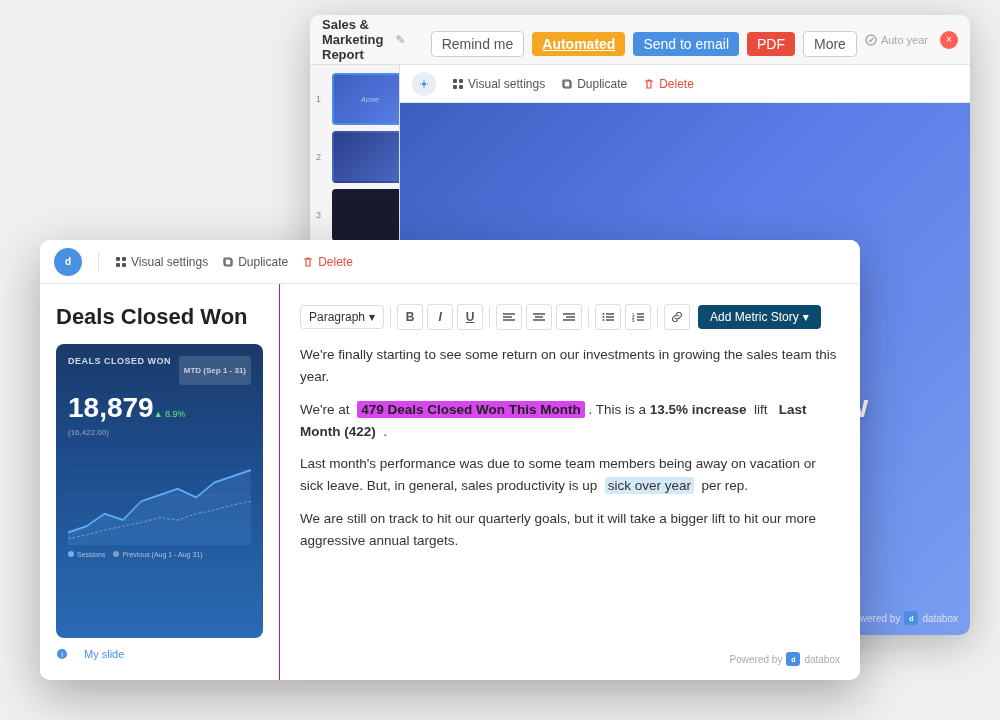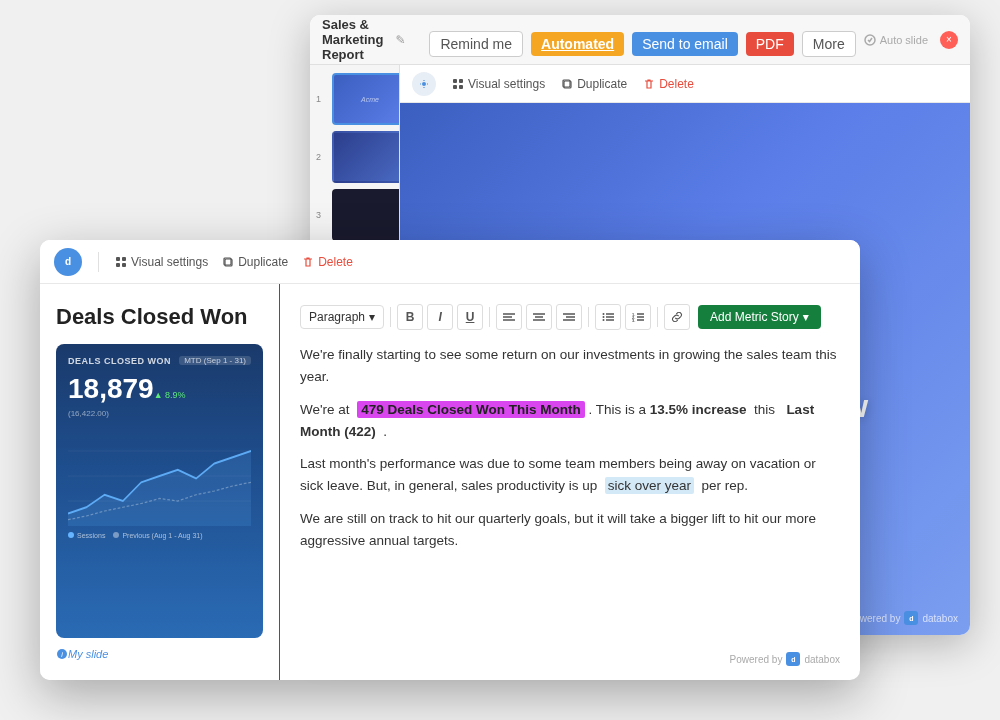--- a/index.html
+++ b/index.html
@@ -252,22 +252,23 @@
       font-size: 9px;
       font-weight: 700;
       color: rgba(255,255,255,0.8);
       letter-spacing: 0.5px;
       text-transform: uppercase;
     }
     .metric-card-period {
       font-size: 8px;
       color: rgba(255,255,255,0.7);
       background: rgba(255,255,255,0.15);
-      padding: 0 5px;
+      padding: 10px 5px;
       border-radius: 3px;
+      font-weight: bold;
     }
     .metric-card-value {
       font-size: 28px;
       font-weight: 700;
       color: #fff;
       line-height: 1.1;
       margin: 4px 0;
     }
     .metric-card-change {
       font-size: 9px;
@@ -322,22 +323,21 @@
       display: inline-block;
       margin-right: 3px;
     }
 
     .slide-label {
       font-size: 11px;
       color: #4a90e2;
       margin-top: 10px;
       display: flex;
       align-items: center;
-      gap: 0;
-      font-style: italic;
+      gap: 16px;
     }
 
     
     .text-section {
       flex: 1;
       padding: 20px 20px 14px;
       display: flex;
       flex-direction: column;
     }
     .editor-toolbar {
@@ -367,21 +367,21 @@
       font-size: 12px;
       color: #555;
       font-weight: 600;
     }
     .fmt-btn.bold { font-weight: 900; }
     .fmt-btn.italic { font-style: italic; }
     .fmt-btn.underline { text-decoration: underline; }
     .fmt-separator { width: 1px; height: 20px; background: #ddd; margin: 0 2px; }
     .add-metric-btn {
       padding: 5px 12px;
-      background: #15803d;
+      background: #0c4a6e;
       color: #fff;
       border: none;
       border-radius: 4px;
       font-size: 12px;
       cursor: pointer;
       display: flex; align-items: center; gap: 4px;
       margin-left: 4px;
     }
 
     .editor-content {
@@ -438,21 +438,21 @@
     <button class="tb-btn remind">Remind me</button>
     <button class="tb-btn automated">Automated</button>
     <button class="tb-btn send-email">Send to email</button>
     <button class="tb-btn pdf">PDF</button>
     <button class="tb-btn more">More</button>
     <span class="autosaved">
       <svg width="12" height="12" viewBox="0 0 12 12">
           <circle cx="6" cy="6" r="5" fill="none" stroke="#aaa" stroke-width="1.5"></circle>
           <path d="M4 6l1.5 1.5L8 4" stroke="#aaa" stroke-width="1.5" fill="none"></path>
         </svg>
-      <span>Auto slide</span>
+      <span>Auto year</span>
     </span>
     <div class="close-btn-back">×</div>
   </div>
 
   <div class="window-back-body">
 
     <div class="slides-panel">
       <div style="position:relative;margin-left:16px">
         <span class="slide-num">1</span>
         <div class="slide-thumb slide-thumb-1 active">
@@ -664,21 +664,21 @@
       </div>
 
       <div class="editor-content">
         <p>
           <span>We're finally starting to see some return on our investments in growing the sales team this year.</span>
         </p>
         <p>
           <span>We're at</span>&nbsp;
           <span class="metric-highlight"><span>479 Deals Closed Won</span>&nbsp;<span>This Month</span></span>
           <span>. This is a</span>&nbsp;<span class="bold-text">13.5% increase</span>&nbsp;
-          <span>this</span>&nbsp;&nbsp;
+          <span>lift</span>&nbsp;&nbsp;
           <span class="bold-text">Last Month (422)</span>&nbsp;
           <span>.</span>
         </p>
         <p>
           <span>Last month's performance was due to some team members being away on vacation or sick leave. But, in general, sales productivity is up</span>&nbsp;
           <span class="bg-highlight">sick over year</span>&nbsp;
           <span>per rep.</span>
         </p>
         <p>
           <span>We are still on track to hit our quarterly goals, but it will take a bigger lift to hit our more aggressive annual targets.</span>

